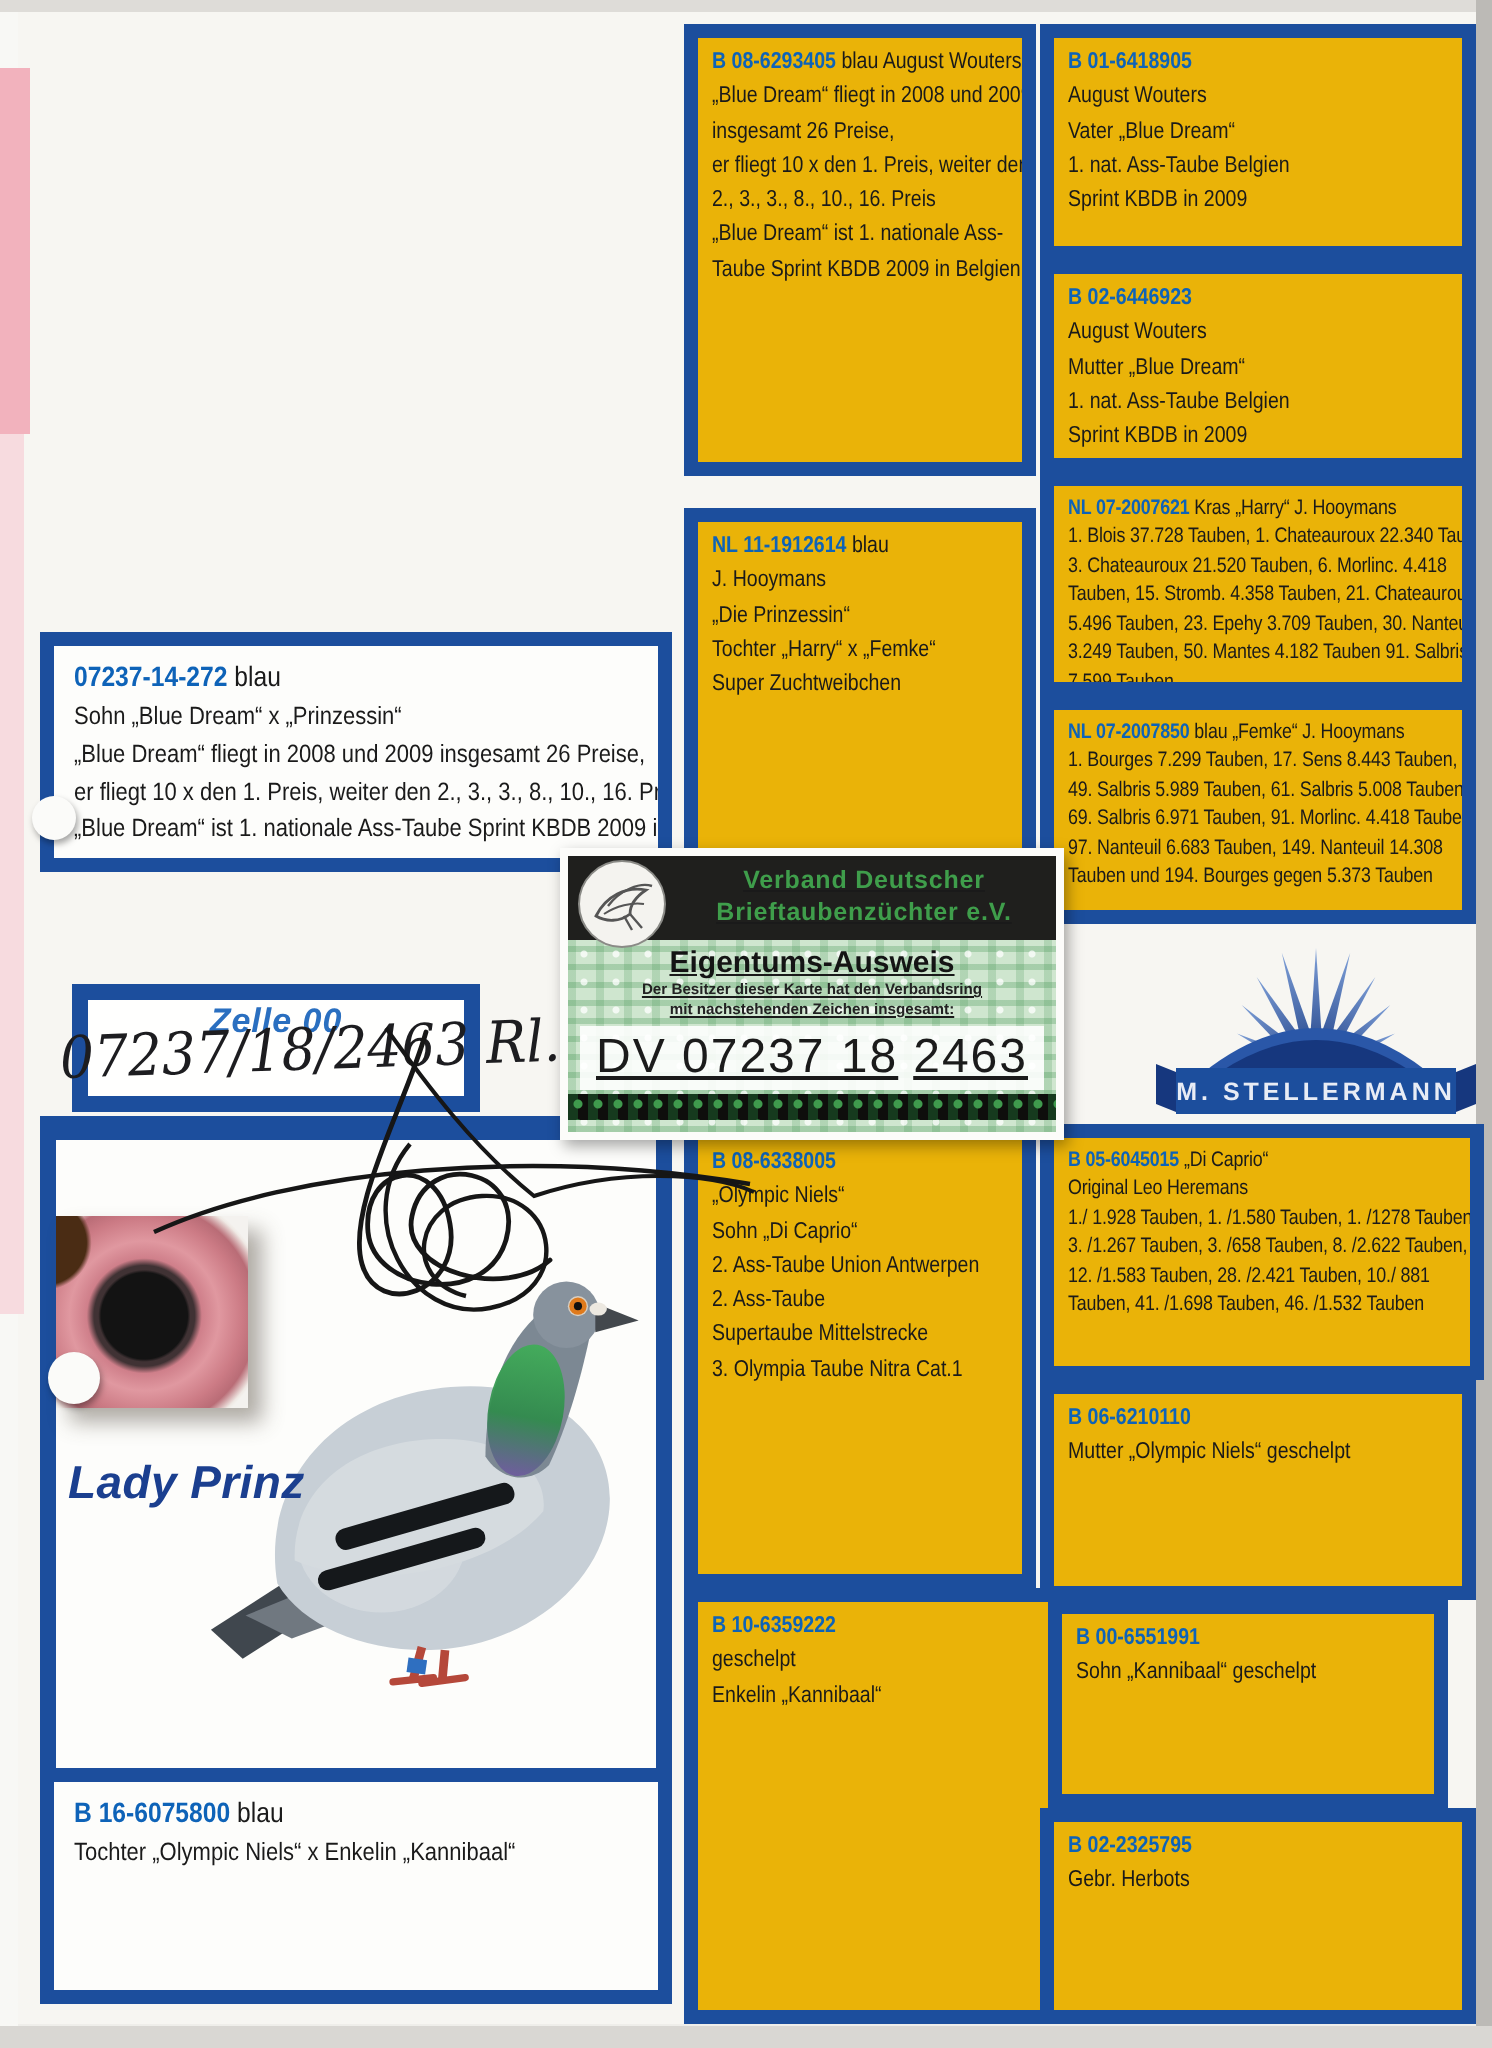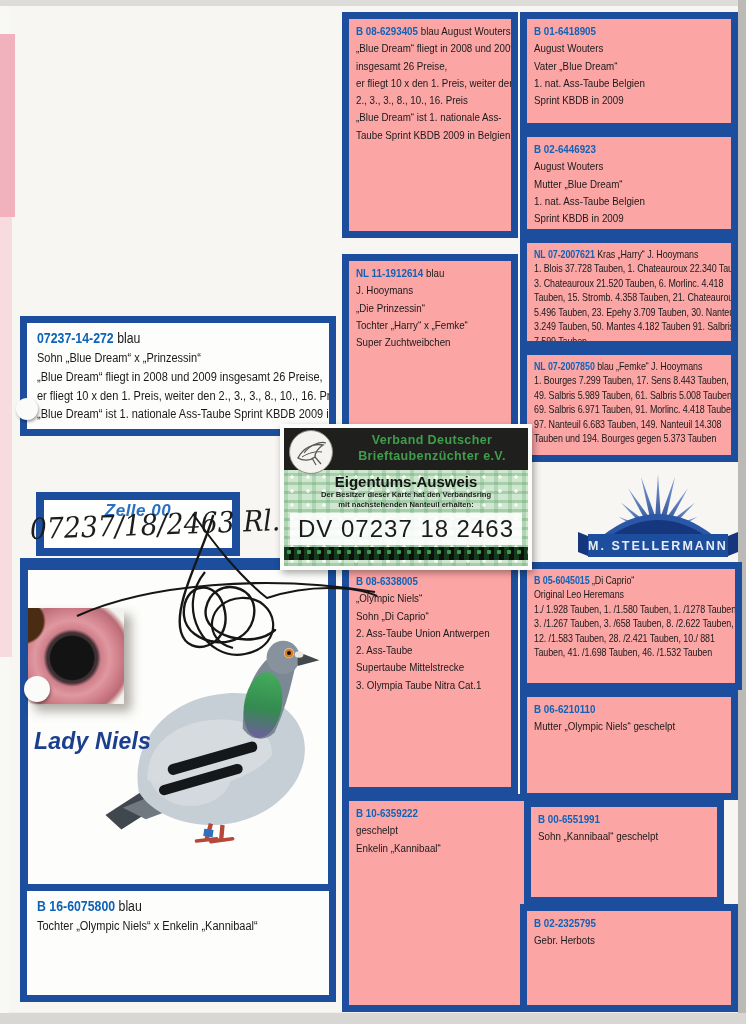--- a/index.html
+++ b/index.html
@@ -39,21 +39,21 @@
   .eye2{
     background:
       radial-gradient(circle at -6% 14%, #4a2c14 0 16%, rgba(0,0,0,0) 18%),
       radial-gradient(circle at 46% 52%, #131313 0 30%, #403234 32% 35%, #cf7f8a 40%, #e098a0 52%, #cc7b85 68%, #b96c76 78%, #efe9e4 86%, rgba(0,0,0,0) 88%),
       #f4f2ef;
   }
   .punch-dot{position:absolute;border-radius:50%;background:#fbfbf9;box-shadow:1px 2px 3px rgba(0,0,0,.35);}
 
   
   .block{
-    position:absolute;border:7px solid #1c4e9d;background:#fca5a5;
+    position:absolute;border:7px solid #1c4e9d;background:#eab308;
     padding:4px 7px;overflow:hidden;
   }
   .block-inner{transform:scaleX(.85);transform-origin:top left;width:118%;}
   .ring{color:#0e63b8;font-weight:bold;}
   .hdr{white-space:nowrap;}
   .f11 .hdr,.f11 .line{font-size:11.5px;line-height:1.5;}
   .f10 .hdr,.f10 .line{font-size:10.5px;line-height:1.38;letter-spacing:-.1px;}
   .line{white-space:nowrap;}
 
   
@@ -79,21 +79,21 @@
     color:#5b86c8;transform:rotate(-2deg);filter:blur(.7px);opacity:.85;
   }
   .stamp-name{font-size:20px;font-weight:bold;letter-spacing:1px;}
   .stamp-line{font-size:11px;font-weight:bold;line-height:1.3;}
 
   .scribble{position:absolute;left:55px;top:512px;z-index:6;}
 
   
   .sticker{
     position:absolute;left:280px;top:424px;width:252px;height:146px;z-index:5;
-    background:#fcfcfa;padding:4px;box-shadow:2px 3px 7px rgba(0,0,0,.35);
+    background:#fcfcfa;padding:4px;box-shadow:2px 3px 7px rgba(0,0,0,.35);text-decoration:underline;
   }
   .sticker-header{position:relative;height:42px;background:#1f1f1d;}
   .sticker-dove{
     position:absolute;left:5px;top:2px;width:44px;height:44px;border-radius:50%;
     background:#f4f3ef;border:1px solid #8a8a86;z-index:2;
   }
   .sticker-org{padding-left:52px;padding-top:5px;text-align:center;}
   .sticker-org div{color:#3f9e4b;font-weight:bold;font-size:12.5px;line-height:1.25;letter-spacing:.4px;}
   .sticker-body{
     position:relative;height:96px;
@@ -360,21 +360,21 @@
         </svg>
       </div>
       <div class="sticker-org">
         <div>Verband Deutscher</div>
         <div>Brieftaubenzüchter e.V.</div>
       </div>
     </div>
     <div class="sticker-body">
       <div class="sticker-title">Eigentums-Ausweis</div>
       <div class="sticker-sub">Der Besitzer dieser Karte hat den Verbandsring</div>
-      <div class="sticker-sub">mit nachstehenden Nanteuil erhalten:</div>
+      <div class="sticker-sub">mit nachstehenden Zeichen insgesamt:</div>
       <div class="sticker-number-row">
         <span>DV 07237 18</span>
         <span>2463</span>
       </div>
       <div class="sticker-band"></div>
     </div>
   </div>
 
   <svg class="sun-logo" width="164" height="96" viewBox="0 0 164 96">
     <g>
@@ -396,21 +396,21 @@
     <polygon points="162,66 152,70 152,90 162,86" fill="#16377e"></polygon>
     <rect x="12" y="68" width="140" height="23" fill="#1c4e9d"></rect>
     <text x="82" y="84" text-anchor="middle" font-family="Liberation Sans, sans-serif" font-size="12.5" font-weight="bold" letter-spacing="2" fill="#e8ecf5">M. STELLERMANN</text>
   </svg>
 
   <div class="photo-box" style="left:20px;top:558px;width:316px;height:326px;">
     <svg class="pigeon pigeon--lady" style="right:0;top:18px;" width="224" height="292">
         <use href="#pigeon"></use>
       </svg>
     <div class="eye eye2" style="left:0px;top:38px;width:96px;height:96px;"></div>
-    <div class="bird-name" style="left:6px;top:158px;">Lady Niels</div>
+    <div class="bird-name" style="left:6px;top:158px;">Lady Prinz</div>
   </div>
   <div class="punch-dot" style="left:24px;top:676px;width:26px;height:26px;z-index:4;"></div>
 
   <div class="caption-box" style="left:20px;top:884px;width:316px;height:118px;">
     <div class="cap-inner">
       <div class="hdr"><span class="ring">B 16-6075800</span> <span>blau</span></div>
       <div>
           <div class="line">Tochter „Olympic Niels“ x Enkelin „Kannibaal“</div>
         </div>
     </div>

